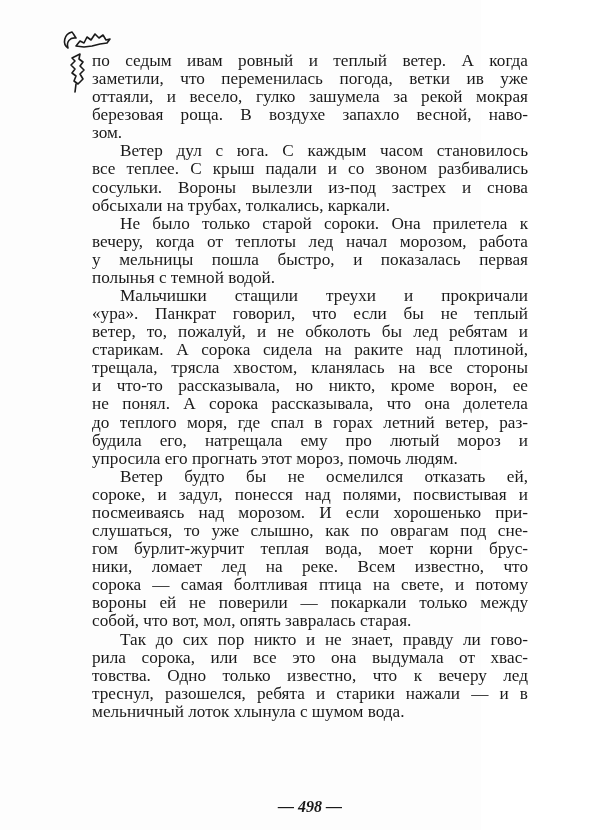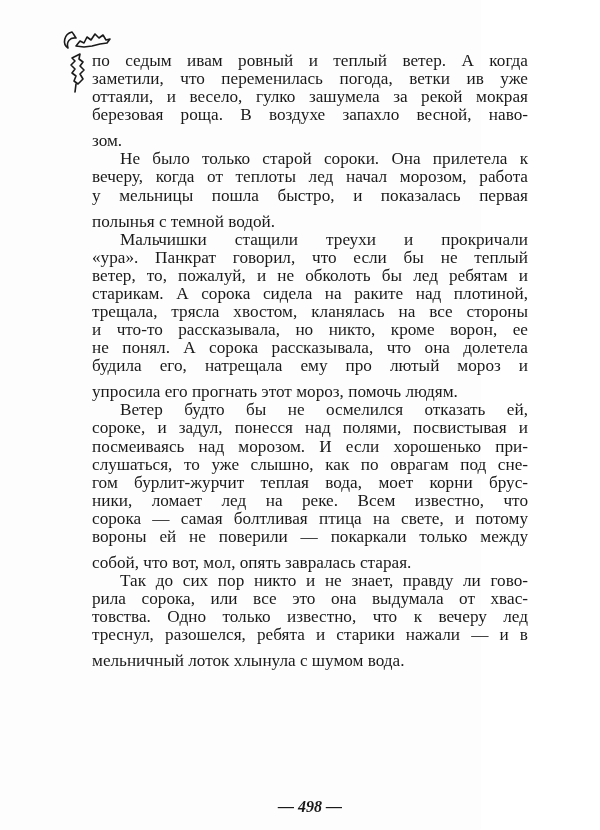--- a/index.html
+++ b/index.html
@@ -5,21 +5,21 @@
   html, body { margin:0; padding:0; background:#ffffff; }
   body { width:600px; height:830px; position:relative; overflow:hidden; }
   .page { position:absolute; left:0; top:0; width:481px; height:830px; background:#fdfdfd; }
   .ornament { position:absolute; left:60px; top:26px; width:80px; height:70px; }
   .text-block {
     position:absolute; left:92px; top:52px; width:436px;
     font-family:"Liberation Serif", "DejaVu Serif", serif;
     font-size:17.2px; line-height:18.08px; color:#1a1a1a;
   }
   .line { display:block; height:18.08px; white-space:nowrap; text-align:justify; text-align-last:justify; }
-  .line.last { text-align-last:left;margin-top:8px; }
+  .line.last { text-align-last:left; }
   .line.indent { padding-left:28px; }
   .page-number {
     position:absolute; top:758px; left:0; width:600px; text-align:center;
     font-family:"Liberation Serif", "DejaVu Serif", serif; font-style:italic; font-weight:bold;
     font-size:16px; color:#1a1a1a; padding-left:20px; box-sizing:border-box;margin-top:40px;
   }
 </style>
 </head>
 <body>
 
@@ -38,36 +38,43 @@
   <div class="text-block">
 
     <div>
       <span class="line">по седым ивам ровный и теплый ветер. А когда</span>
       <span class="line">заметили, что переменилась погода, ветки ив уже</span>
       <span class="line">оттаяли, и весело, гулко зашумела за рекой мокрая</span>
       <span class="line">березовая роща. В воздухе запахло весной, наво-</span>
       <span class="line last">зом.</span>
     </div>
 
+    <div>
+      <span class="line indent">Ветер дул с юга. С каждым часом становилось</span>
+      <span class="line">все теплее. С крыш падали и со звоном разбивались</span>
+      <span class="line">сосульки. Вороны вылезли из-под застрех и снова</span>
+      <span class="line last">обсыхали на трубах, толкались, каркали.</span>
+    </div>
 
     <div>
       <span class="line indent">Не было только старой сороки. Она прилетела к</span>
       <span class="line">вечеру, когда от теплоты лед начал морозом, работа</span>
       <span class="line">у мельницы пошла быстро, и показалась первая</span>
       <span class="line last">полынья с темной водой.</span>
     </div>
 
     <div>
       <span class="line indent">Мальчишки стащили треухи и прокричали</span>
       <span class="line">«ура». Панкрат говорил, что если бы не теплый</span>
       <span class="line">ветер, то, пожалуй, и не обколоть бы лед ребятам и</span>
       <span class="line">старикам. А сорока сидела на раките над плотиной,</span>
       <span class="line">трещала, трясла хвостом, кланялась на все стороны</span>
       <span class="line">и что-то рассказывала, но никто, кроме ворон, ее</span>
       <span class="line">не понял. А сорока рассказывала, что она долетела</span>
+      <span class="line">до теплого моря, где спал в горах летний ветер, раз-</span>
       <span class="line">будила его, натрещала ему про лютый мороз и</span>
       <span class="line last">упросила его прогнать этот мороз, помочь людям.</span>
     </div>
 
     <div>
       <span class="line indent">Ветер будто бы не осмелился отказать ей,</span>
       <span class="line">сороке, и задул, понесся над полями, посвистывая и</span>
       <span class="line">посмеиваясь над морозом. И если хорошенько при-</span>
       <span class="line">слушаться, то уже слышно, как по оврагам под сне-</span>
       <span class="line">гом бурлит-журчит теплая вода, моет корни брус-</span>

